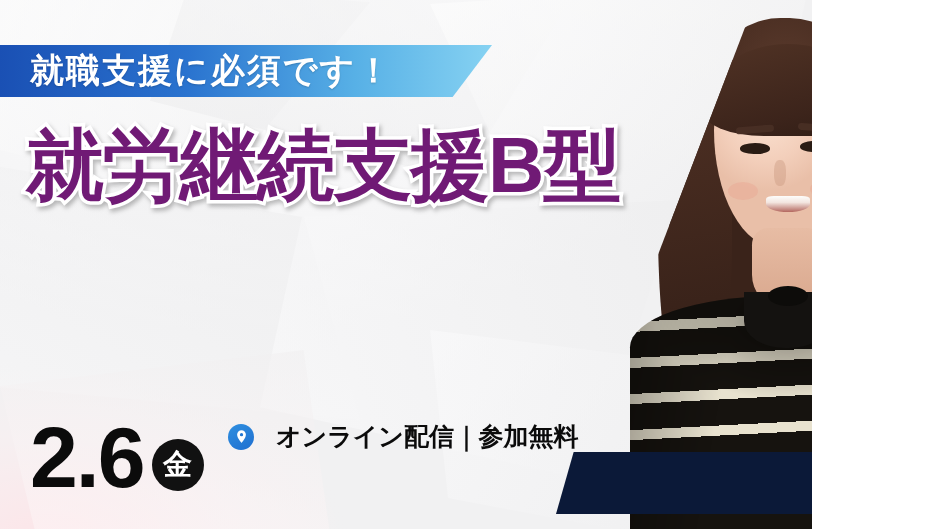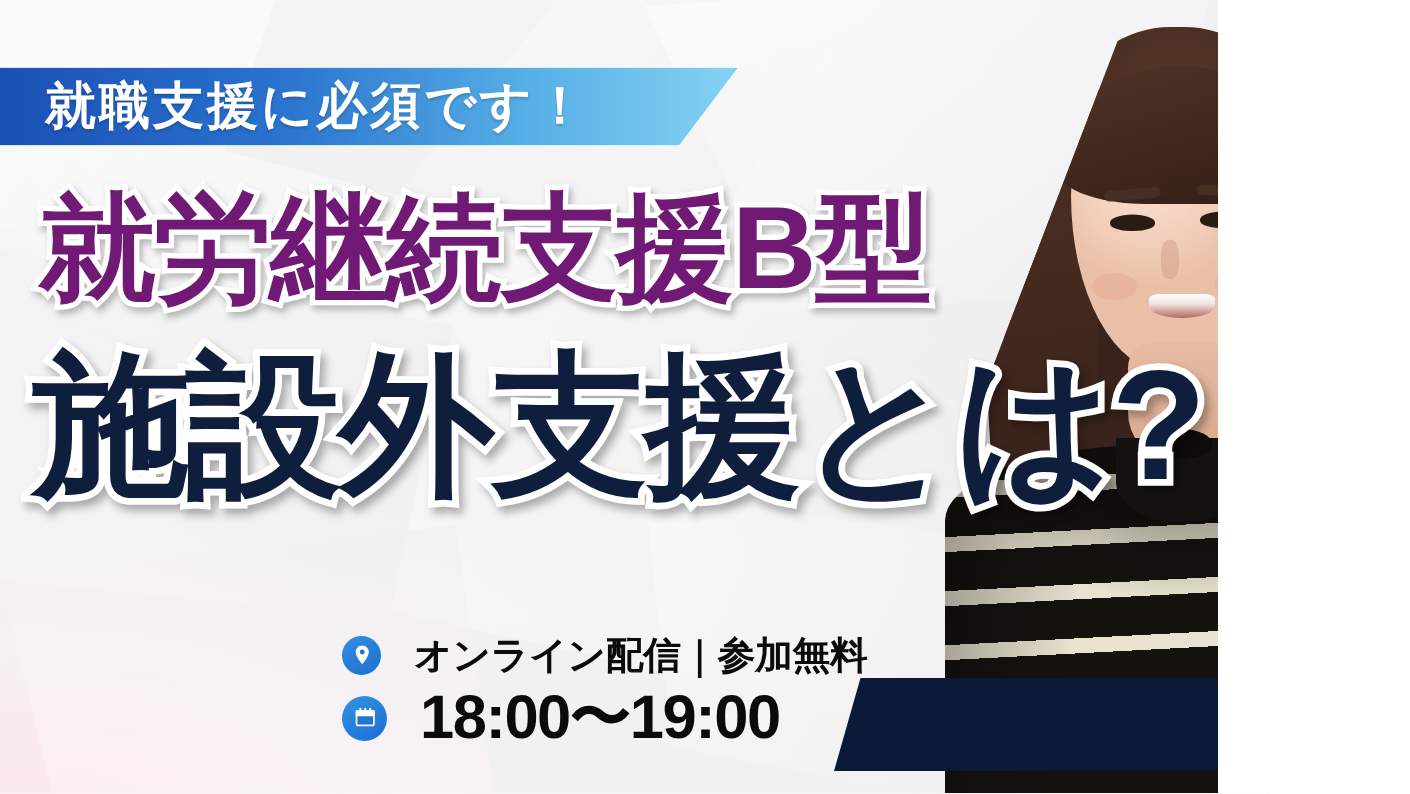--- a/index.html
+++ b/index.html
@@ -366,43 +366,33 @@
       <div class="mouth"></div>
     </div>
   </div>
 
   <div class="ribbon"></div>
   <div class="ribbon-text">就職支援に必須です！</div>
 
   <div class="headline">
     <div class="h-line1">就労継続支援B型</div>
   </div>
-  <div class="h-line2">施設外支援とは?</div>
-
+
+  <div class="date-row">
+    <div class="date-num">2.6</div>
+    <div class="dow-circle">金</div>
+  </div>
 
   <div class="info-block">
     <div class="info-line l1">
       <span class="icon-circle">
         <svg width="15" height="15" viewBox="0 0 24 24" aria-hidden="true">
           <path d="M12 2C8.1 2 5 5.1 5 9c0 5.2 7 13 7 13s7-7.8 7-13c0-3.9-3.1-7-7-7z" fill="#ffffff"></path>
           <circle cx="12" cy="9" r="2.6" fill="#2176d2"></circle>
         </svg>
       </span>
       <span class="info-text-1">オンライン配信｜参加無料</span>
     </div>
-    <div class="info-line l2">
-      <span class="icon-circle cal">
-        <svg width="17" height="17" viewBox="0 0 24 24" aria-hidden="true">
-          <rect x="3" y="5" width="18" height="15" rx="2.4" fill="#ffffff"></rect>
-          <rect x="3" y="5" width="18" height="4.4" fill="#ffffff"></rect>
-          <rect x="4.6" y="10.6" width="14.8" height="7.8" fill="#2176d2"></rect>
-          <rect x="6.4" y="2.6" width="2" height="4" rx="1" fill="#ffffff"></rect>
-          <rect x="11" y="2.6" width="2" height="4" rx="1" fill="#ffffff"></rect>
-          <rect x="15.6" y="2.6" width="2" height="4" rx="1" fill="#ffffff"></rect>
-        </svg>
-      </span>
-      <span class="info-text-2">18:00〜19:00</span>
-    </div>
   </div>
 
   <div class="speaker-banner"></div>
 
 </div>
 
 </body></html>

